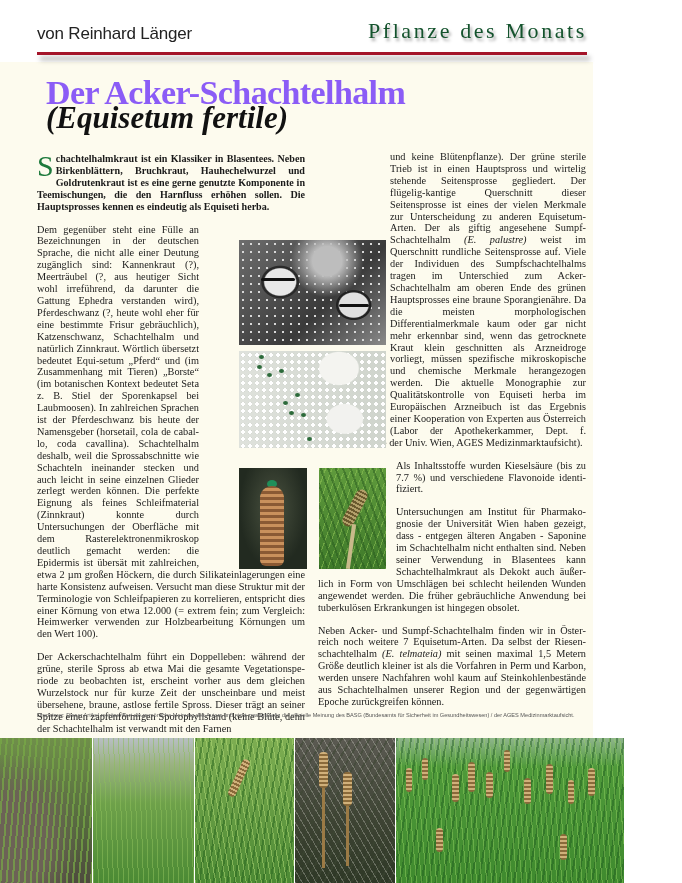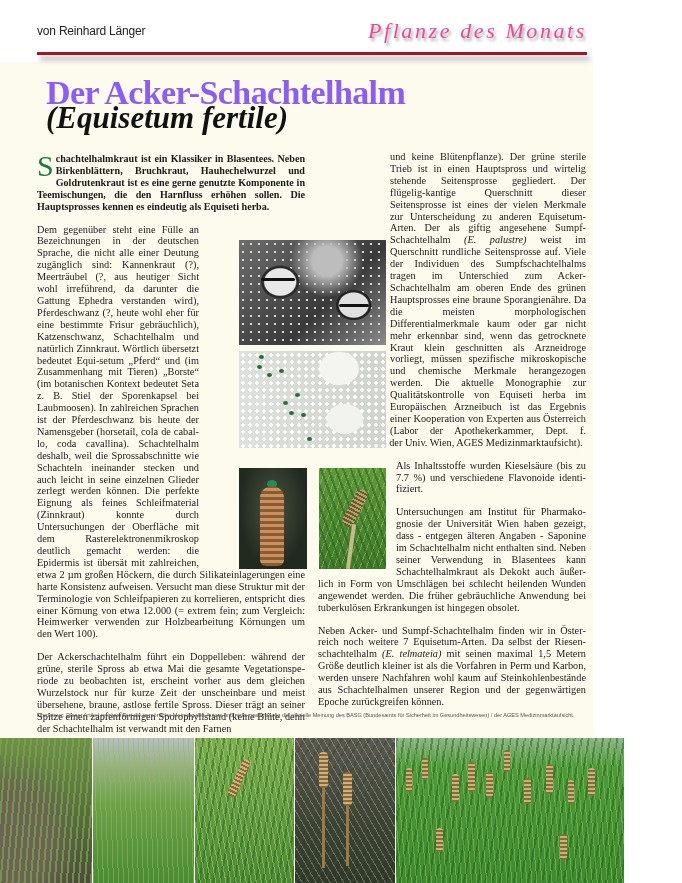--- a/index.html
+++ b/index.html
@@ -9,28 +9,27 @@
     font-family: "Liberation Serif", "DejaVu Serif", serif;
     color: #1a1a1a;
   }
   .page-bg {
     position: absolute; left: 0; top: 62px; width: 593px; height: 676px;
     background: #fdfbee;
   }
   .author {
     position: absolute; left: 37px; top: 24px;
     font-family: "Liberation Sans", "DejaVu Sans", sans-serif;
-    font-size: 12px; color: #222; letter-spacing: -0.2px;
+    font-size: 17px; color: #222; letter-spacing: -0.2px;
   }
   .section-title {
     position: absolute; right: 95px; top: 18px;
     font-family: "Liberation Serif", "DejaVu Serif", serif;
-    font-size: 22px; color: #ec4899; letter-spacing: 2.6px;
+    font-size: 22px; color: #14532d; letter-spacing: 2.6px;
     text-shadow: 2px 3px 3px rgba(0,0,0,0.35);
-    font-style: italic;
   }
   .red-rule {
     position: absolute; left: 37px; top: 52px; width: 550px; height: 3px;
     background: #a4152a;
     box-shadow: 3px 5px 5px rgba(0,0,0,0.35);
   }
   .main-title {
     position: absolute; left: 38px; top: 68px;
     font-size: 34px; font-weight: bold; letter-spacing: -0.6px; color: #8b5cf6;
     margin: 8px; line-height: 1;

